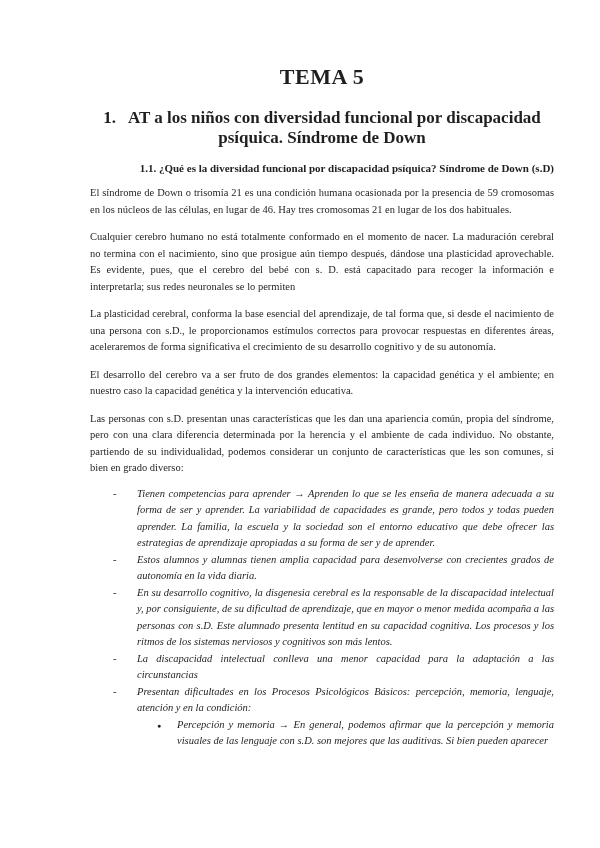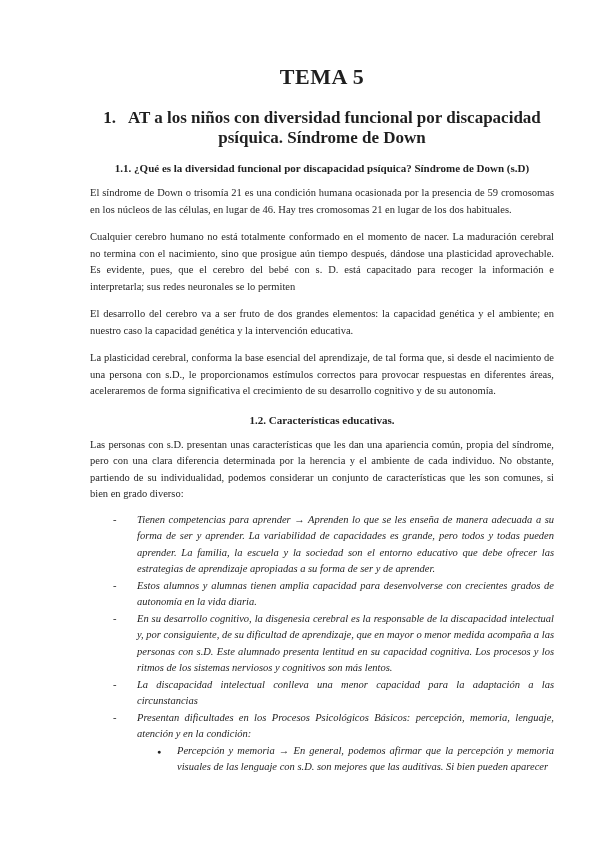--- a/index.html
+++ b/index.html
@@ -31,21 +31,21 @@
     font-weight: bold;
     text-align: center;
   }
   .section-heading-centered .num {
     margin-right: 12px;
   }
   .section-heading {
     margin: 14px 0 0 0;
     font-size: 11px;
     font-weight: bold;
-    text-align: center;
+    text-align: right;
   }
   .para {
     margin: 11px 0 0 0;
     font-size: 10.5px;
     line-height: 16.5px;
     text-align: justify;
   }
   .list {
     margin-top: 9px;
   }
@@ -84,25 +84,24 @@
   <div class="section-heading-centered">
     <span class="num">1.</span><span>AT a los niños con diversidad funcional por discapacidad psíquica. Síndrome de Down</span>
   </div>
 
   <h2 class="section-heading">1.1. ¿Qué es la diversidad funcional por discapacidad psíquica? Síndrome de Down (s.D)</h2>
 
   <p class="para">El síndrome de Down o trisomía 21 es una condición humana ocasionada por la presencia de 59 cromosomas en los núcleos de las células, en lugar de 46. Hay tres cromosomas 21 en lugar de los dos habituales.</p>
 
   <p class="para">Cualquier cerebro humano no está totalmente conformado en el momento de nacer. La maduración cerebral no termina con el nacimiento, sino que prosigue aún tiempo después, dándose una plasticidad aprovechable. Es evidente, pues, que el cerebro del bebé con s. D. está capacitado para recoger la información e interpretarla; sus redes neuronales se lo permiten</p>
 
+  <p class="para">La plasticidad cerebral, conforma la base esencial del aprendizaje, de tal forma que, si desde el nacimiento de una persona con s.D., le proporcionamos estímulos correctos para provocar respuestas en diferentes áreas, aceleraremos de forma significativa el crecimiento de su desarrollo cognitivo y de su autonomía.</p>
+
   <p class="para">El desarrollo del cerebro va a ser fruto de dos grandes elementos: la capacidad genética y el ambiente; en nuestro caso la capacidad genética y la intervención educativa.</p>
 
-  <p class="para">La plasticidad cerebral, conforma la base esencial del aprendizaje, de tal forma que, si desde el nacimiento de una persona con s.D., le proporcionamos estímulos correctos para provocar respuestas en diferentes áreas, aceleraremos de forma significativa el crecimiento de su desarrollo cognitivo y de su autonomía.</p>
-
-  <h2 class="section-heading">1.2. Características educativas.</h2>
 
   <p class="para">Las personas con s.D. presentan unas características que les dan una apariencia común, propia del síndrome, pero con una clara diferencia determinada por la herencia y el ambiente de cada individuo. No obstante, partiendo de su individualidad, podemos considerar un conjunto de características que les son comunes, si bien en grado diverso:</p>
 
   <div class="list">
 
     <div class="li level1">
       <span class="marker">-</span>
       <span class="li-text">Tienen competencias para aprender → Aprenden lo que se les enseña de manera adecuada a su forma de ser y aprender. La variabilidad de capacidades es grande, pero todos y todas pueden aprender. La familia, la escuela y la sociedad son el entorno educativo que debe ofrecer las estrategias de aprendizaje apropiadas a su forma de ser y de aprender.</span>
     </div>
 

